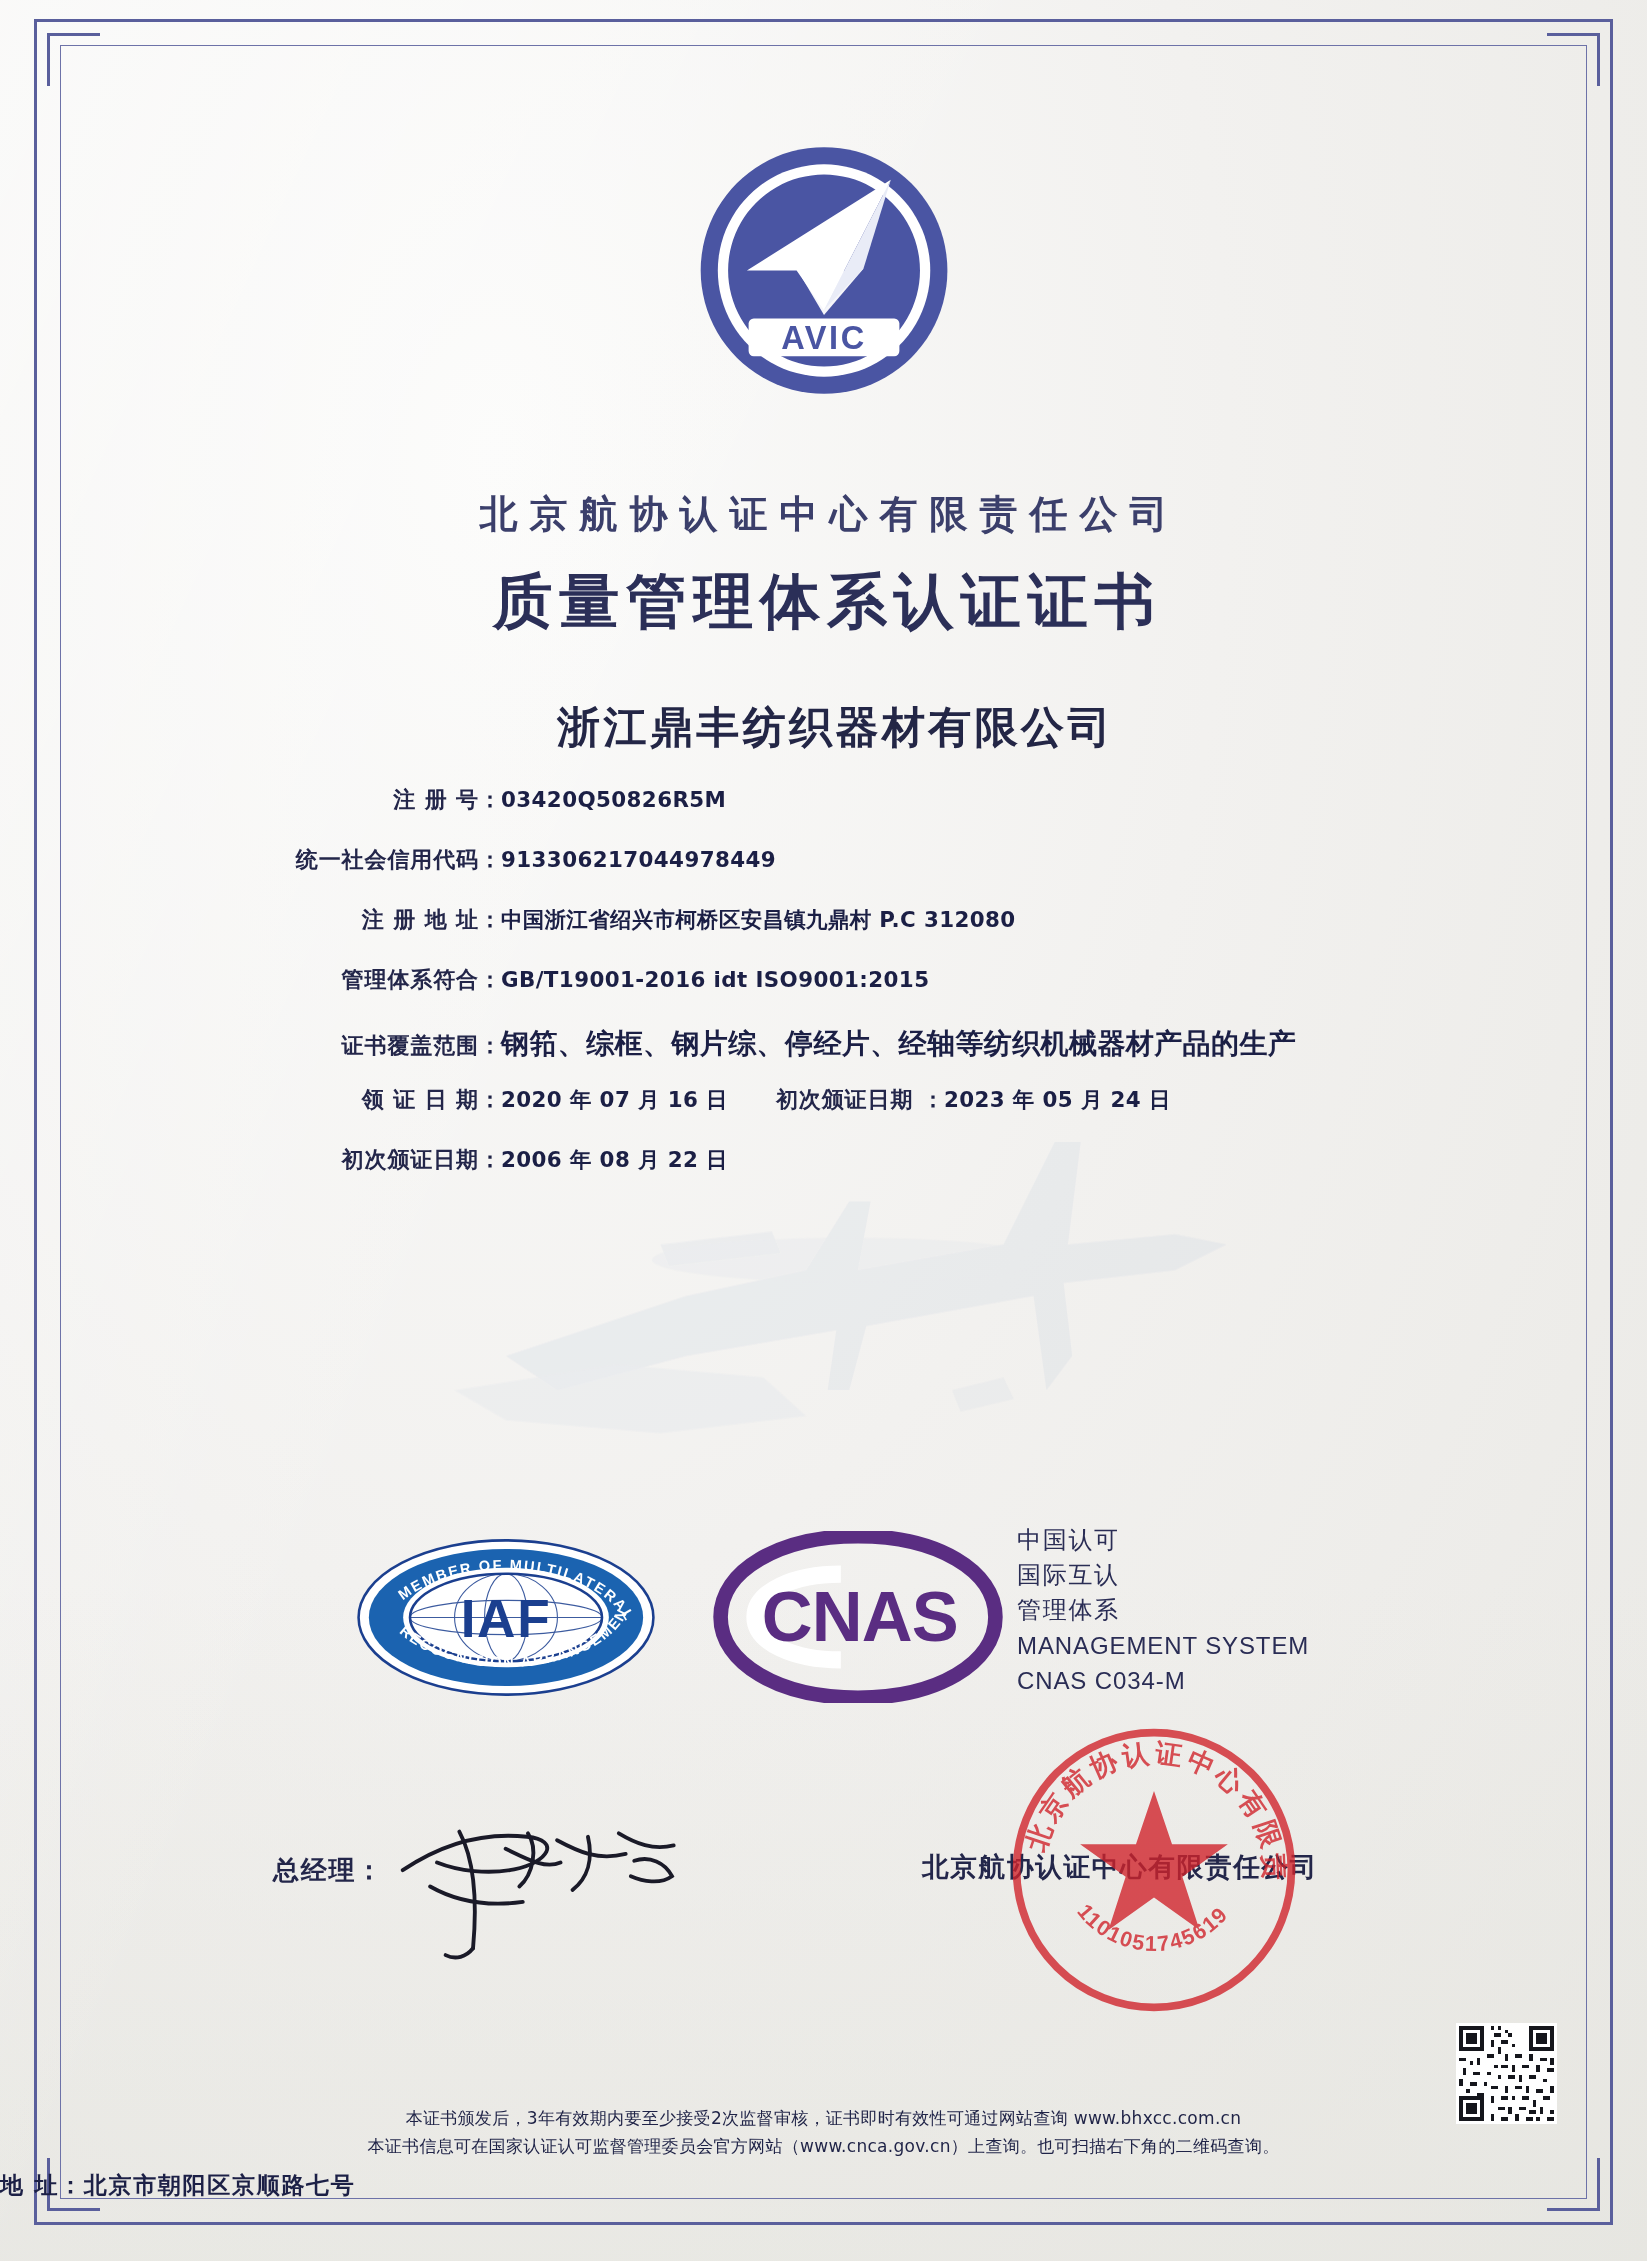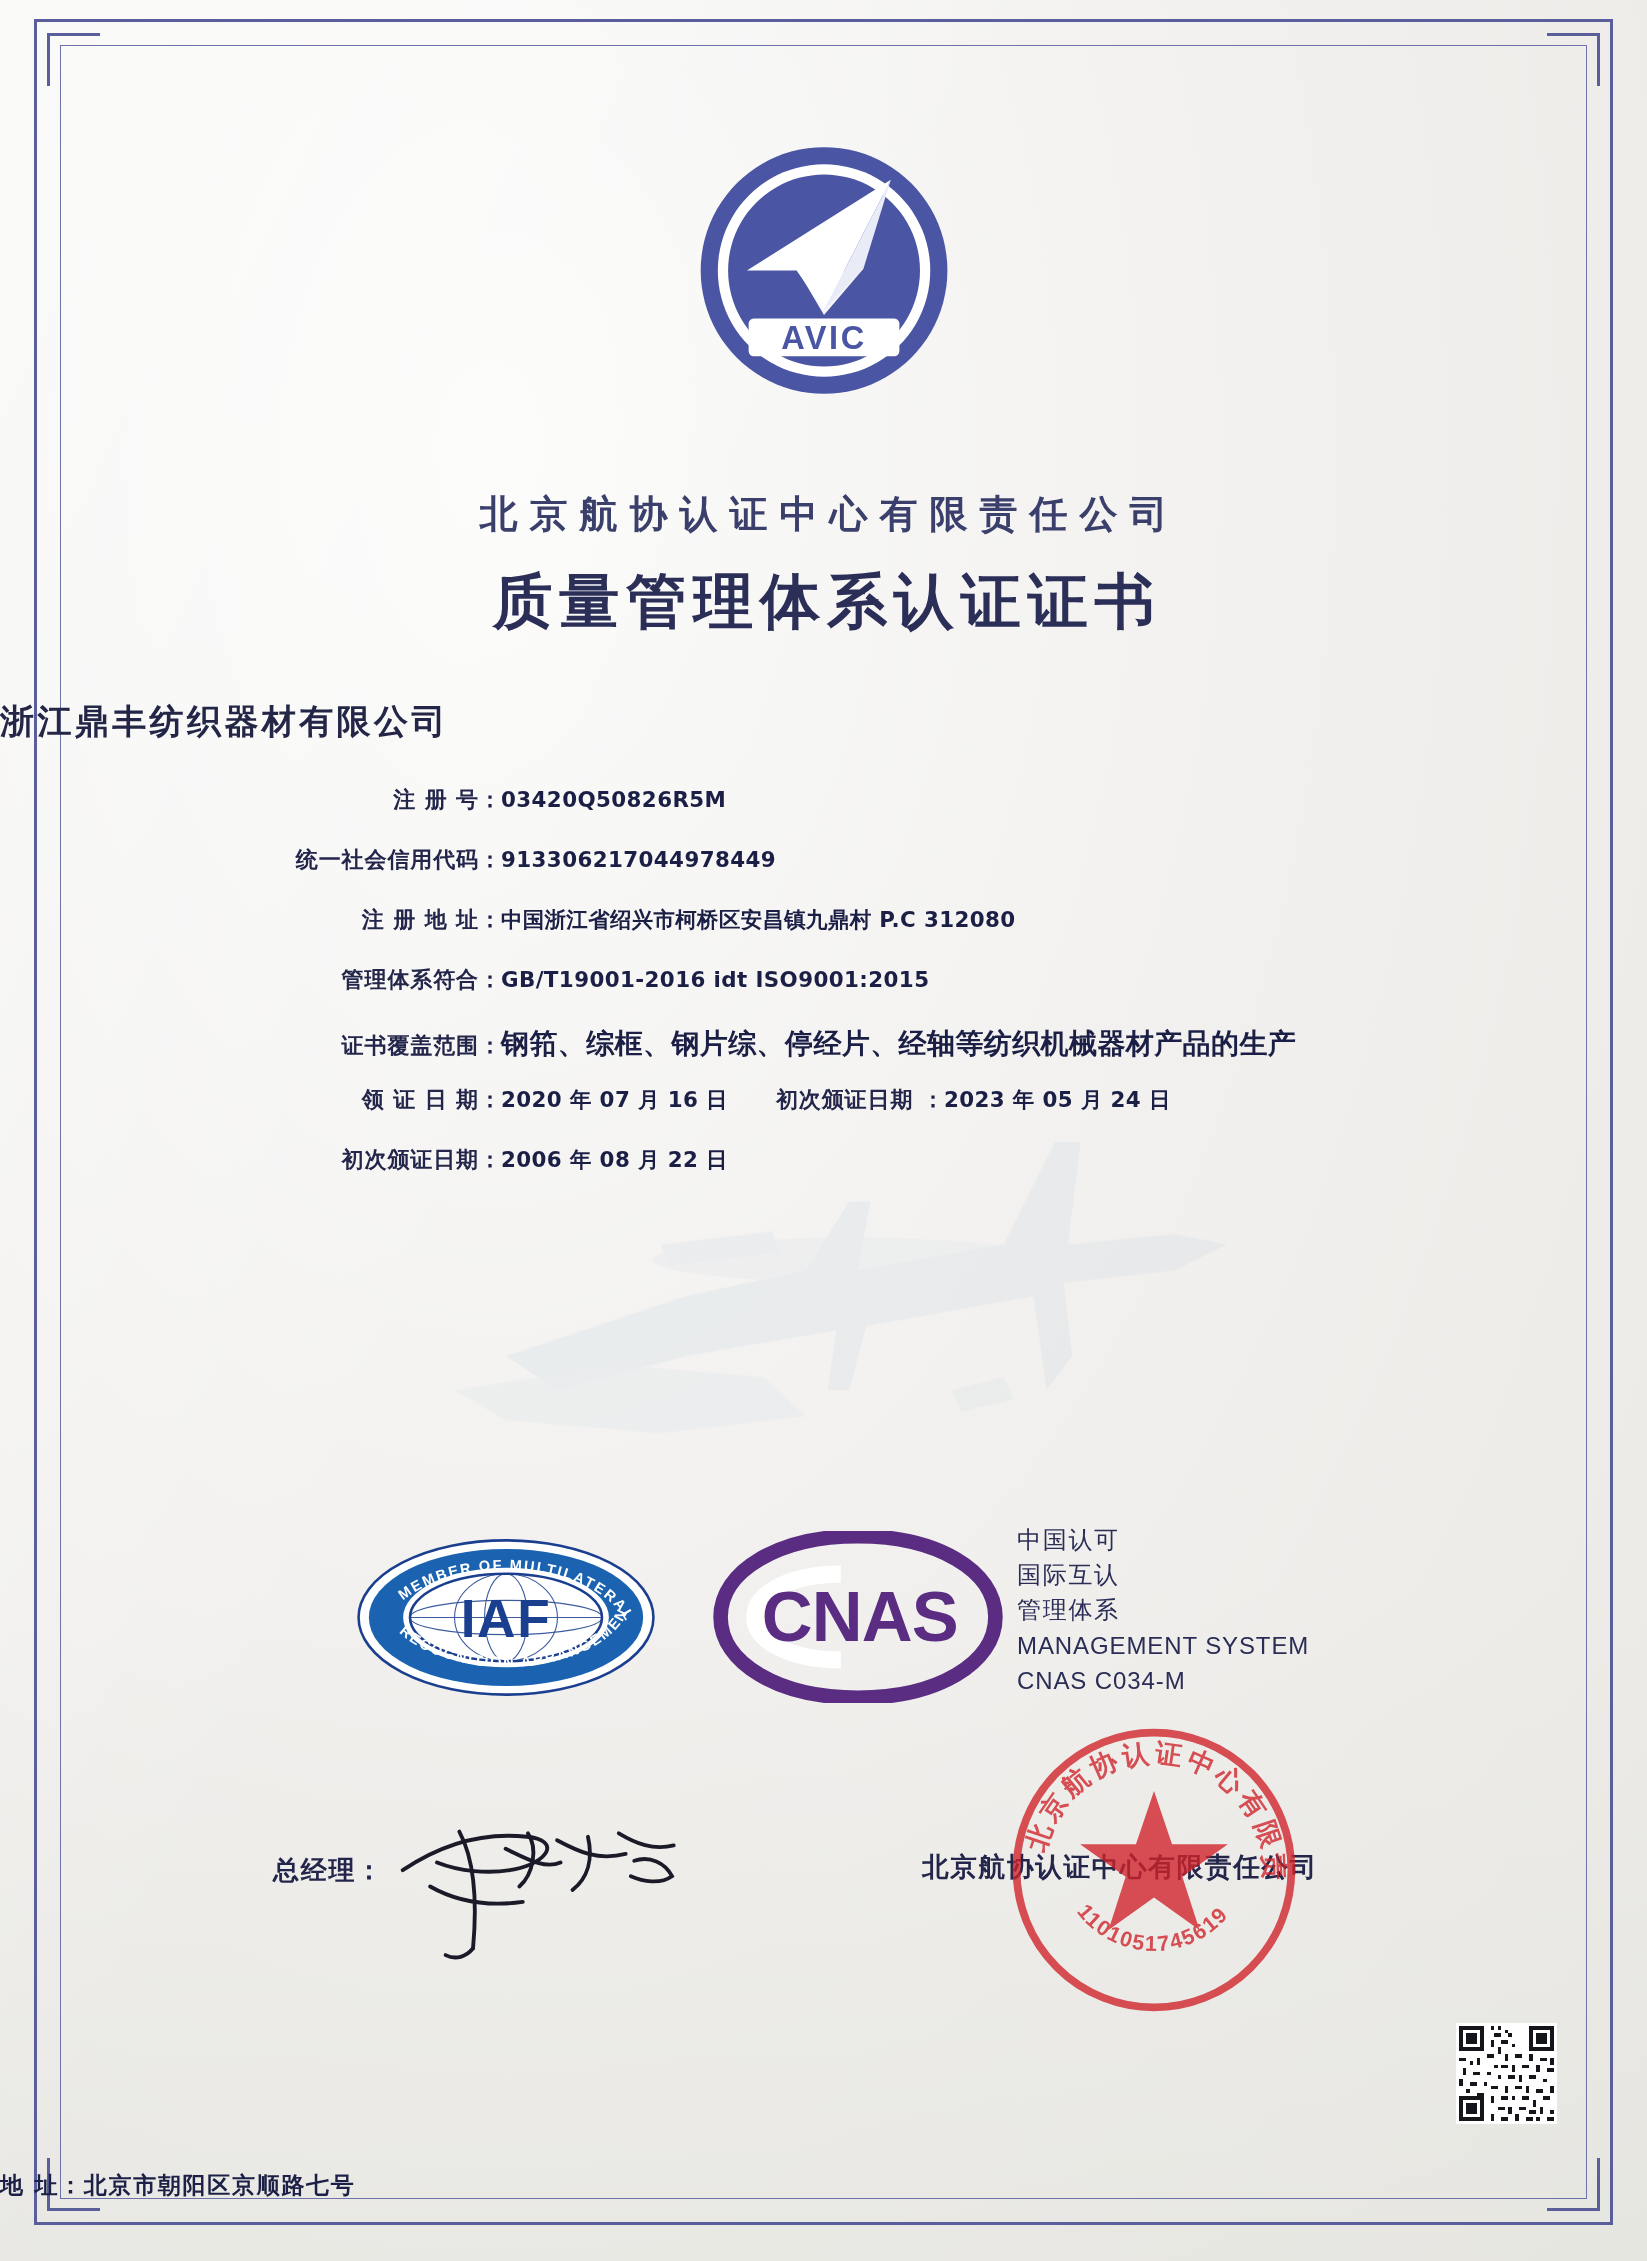--- a/index.html
+++ b/index.html
@@ -59,23 +59,23 @@
     font-size:38px;letter-spacing:12px;color:#3b3f6b;font-weight:600;
     text-indent:12px;
   }
   .cert-title{
     position:absolute;left:0;right:0;top:562px;text-align:center;
     font-family:"DejaVu Sans", sans-serif;
     font-size:60px;letter-spacing:6.9px;color:#2b2f58;font-weight:700;
     text-indent:6.9px;
   }
   .company{
-    position:absolute;left:0;right:0;top:699px;text-align:left;
-    font-family:"DejaVu Sans", sans-serif;
-    font-size:34px;letter-spacing:3.4px;color:#232646;font-weight:700;
+    position:absolute;left:0;right:0;top:699px;text-align:center;
+    font-family:"DejaVu Sans", sans-serif;
+    font-size:43px;letter-spacing:3.4px;color:#232646;font-weight:700;padding-left:24px;
   }
 
   
   .fields{
     position:absolute;left:266px;top:785px;width:1141px;
     font-family:"DejaVu Sans", sans-serif;
     color:#1d2145;
   }
   .row{display:flex;align-items:baseline;margin-bottom:26px;height:34px;text-align:right;}
   .label{
@@ -357,16 +357,20 @@
       <rect x="27" y="25" width="1" height="1"></rect>
         <rect x="10" y="26" width="1" height="2"></rect>
       <rect x="13" y="27" width="2" height="1"></rect>
         <rect x="17" y="26" width="1" height="2"></rect>
       <rect x="20" y="27" width="2" height="1"></rect>
         <rect x="23" y="27" width="1" height="1"></rect>
       <rect x="26" y="27" width="2" height="1"></rect>
     </g>
   </svg>
 
+  <div class="notes">
+    <div class="note-line">本证书颁发后，3年有效期内要至少接受2次监督审核，证书即时有效性可通过网站查询 www.bhxcc.com.cn</div>
+    <div class="note-line">本证书信息可在国家认证认可监督管理委员会官方网站（www.cnca.gov.cn）上查询。也可扫描右下角的二维码查询。</div>
+  </div>
   <div class="addr">地 址：北京市朝阳区京顺路七号</div>
 
 </div>
 
 
 </body></html>

